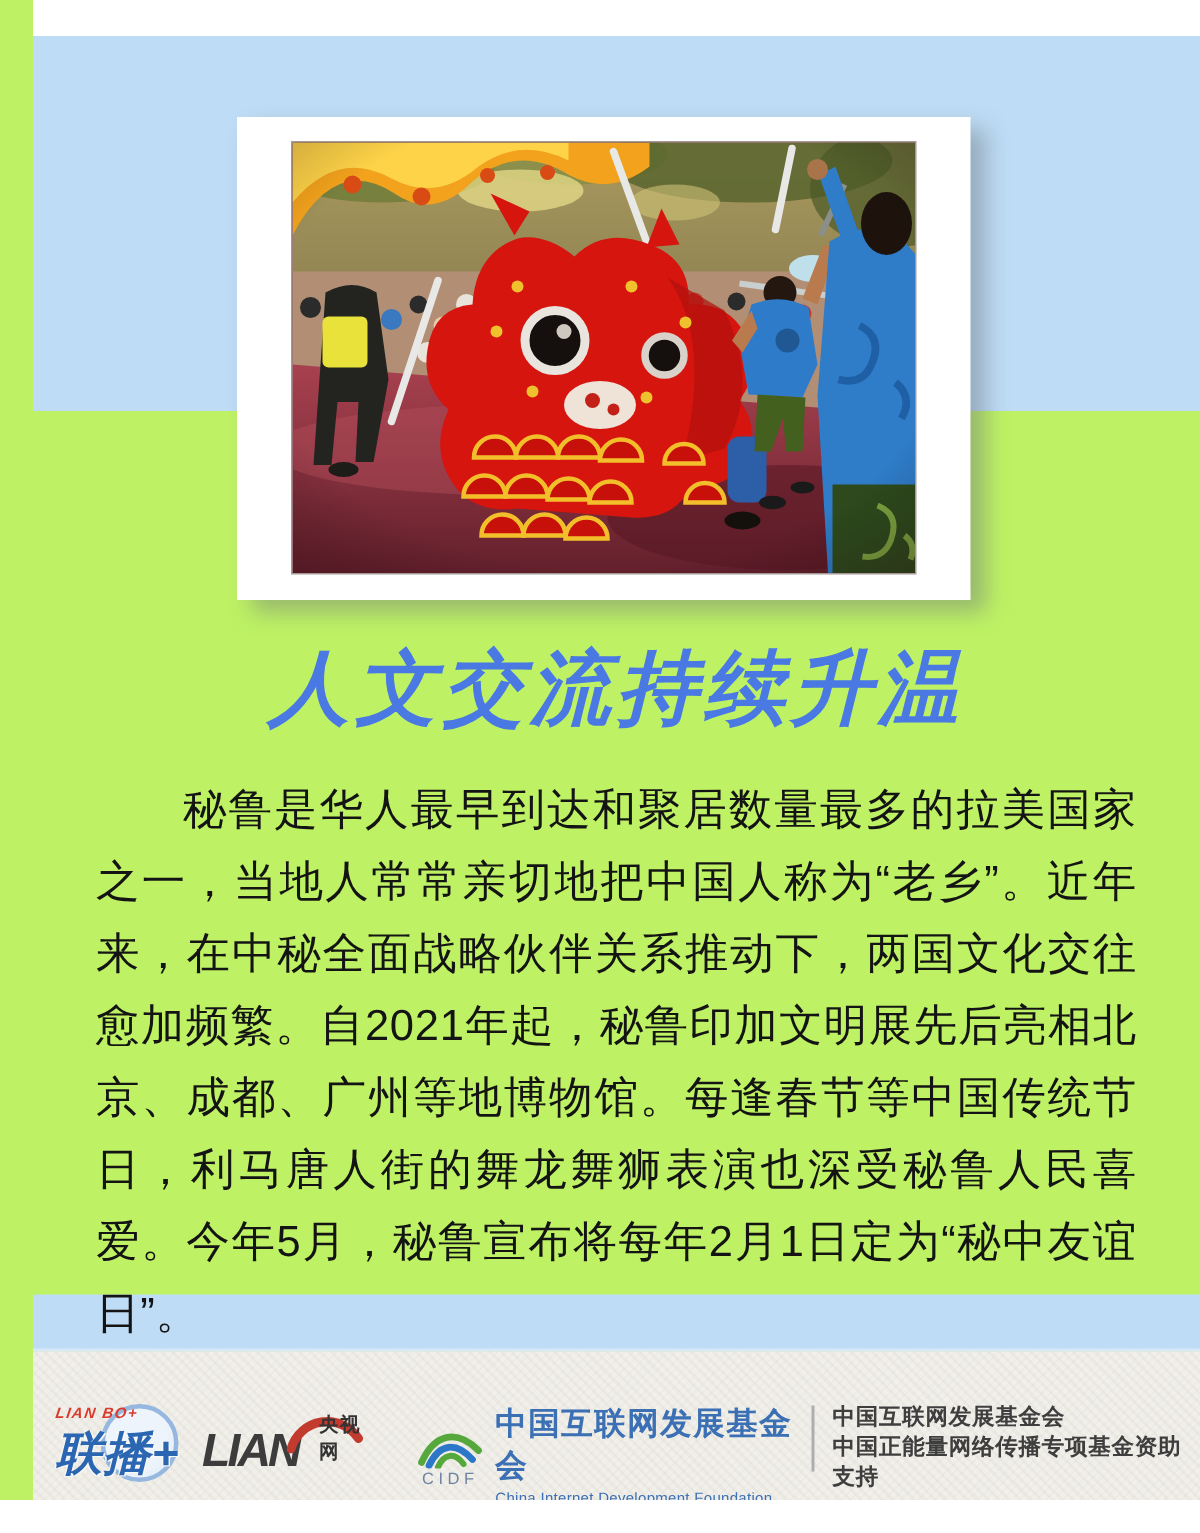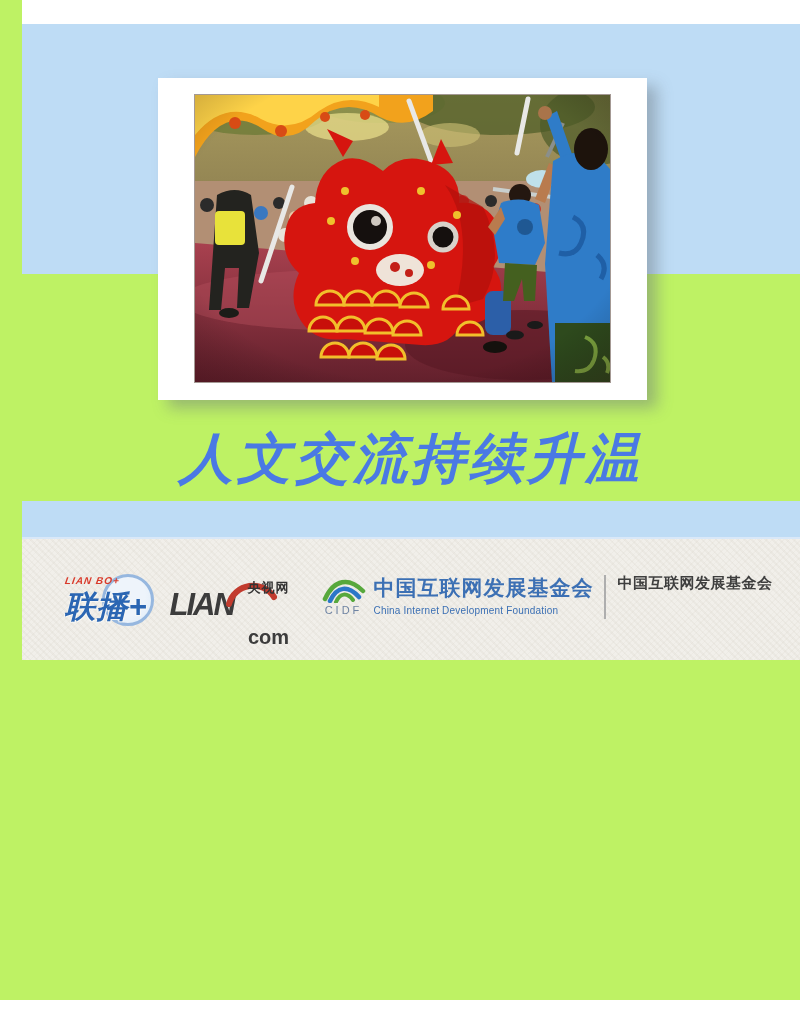--- a/index.html
+++ b/index.html
@@ -234,20 +234,21 @@
           <path d="M408 262 q8 6 4 16" stroke="#7ca43f" fill="none" stroke-width="4"></path>
 
           <rect width="415" height="287" fill="url(#vig)"></rect>
         </svg>
       </div>
     </div>
   </div>
 
   <h1 class="title">人文交流持续升温</h1>
 
+  <p class="body-text">秘鲁是华人最早到达和聚居数量最多的拉美国家之一，当地人常常亲切地把中国人称为“老乡”。近年来，在中秘全面战略伙伴关系推动下，两国文化交往愈加频繁。自2021年起，秘鲁印加文明展先后亮相北京、成都、广州等地博物馆。每逢春节等中国传统节日，利马唐人街的舞龙舞狮表演也深受秘鲁人民喜爱。今年5月，秘鲁宣布将每年2月1日定为“秘中友谊日”。</p>
 
   <div class="bottom-band"></div>
 
   <div class="footer">
 
     <div class="lianbo">
       <div class="lianbo-circle"></div>
       <div class="lianbo-en">LIAN BO+</div>
       <div class="lianbo-cn">联播+</div>
     </div>
@@ -275,16 +276,17 @@
       <div class="cidf-right">
         <span class="cidf-cn">中国互联网发展基金会</span>
         <span class="cidf-en">China Internet Development Foundation</span>
       </div>
     </div>
 
     <div class="footer-divider"></div>
 
     <div class="sponsor">
       <span class="sponsor-line">中国互联网发展基金会</span>
+      <span class="sponsor-line">中国正能量网络传播专项基金资助支持</span>
     </div>
 
   </div>
 </div>
 
 </body></html>

